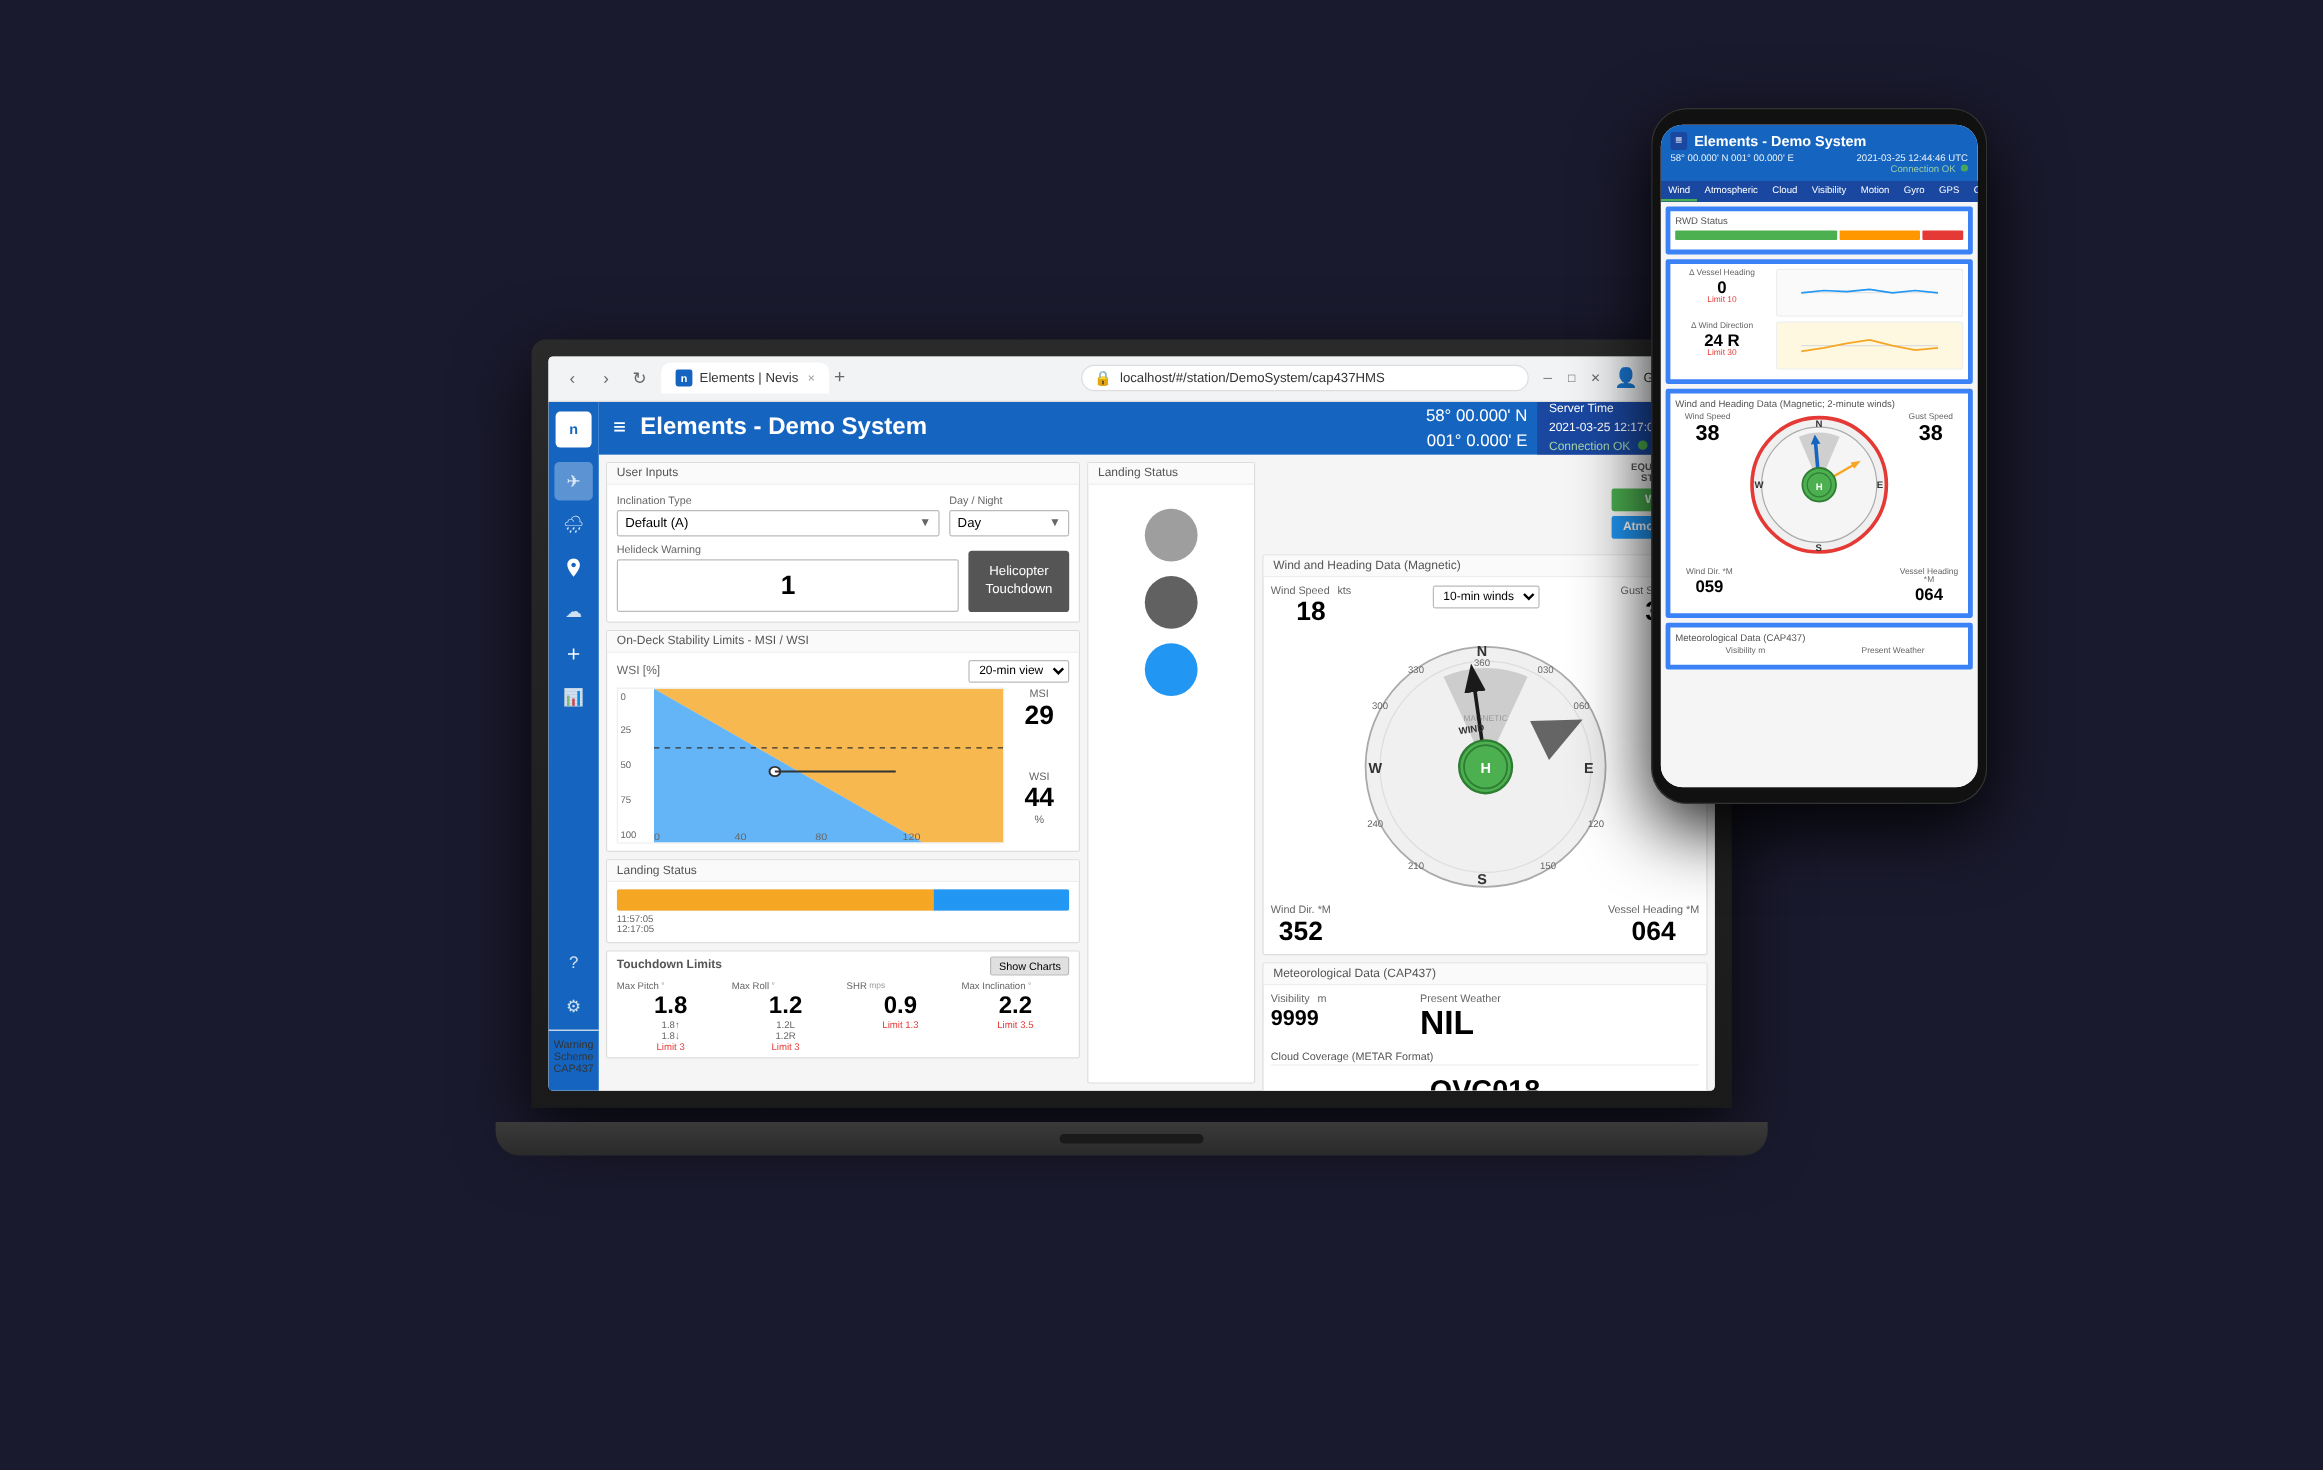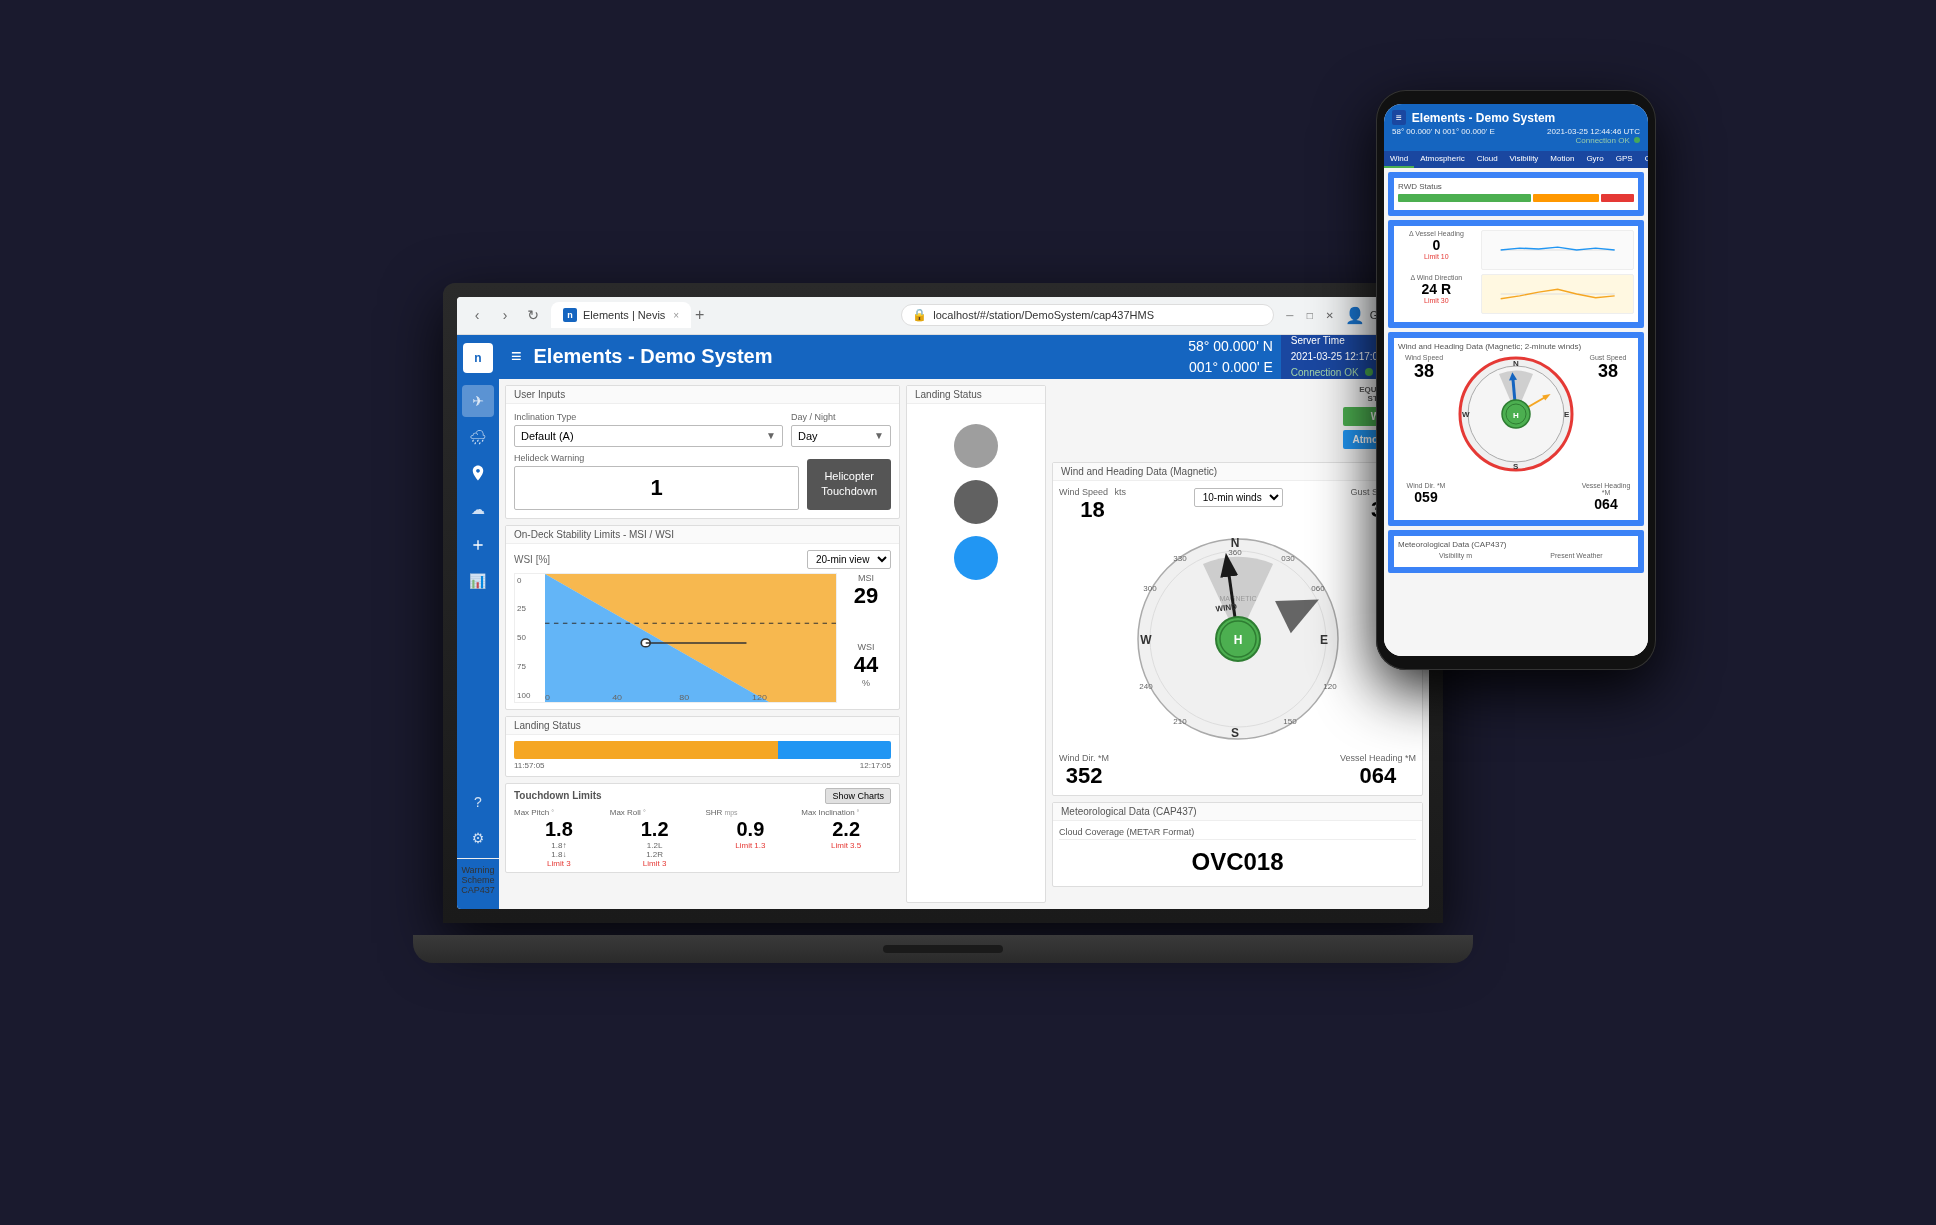--- a/index.html
+++ b/index.html
@@ -478,20 +478,21 @@
       background: #2196f3;
       flex: 0.3;
     }
 
     .status-timestamps {
       display: flex;
       justify-content: space-between;
       font-size: 8px;
       color: #666;
       margin-top: 2px;
+      flex-direction: column;
     }
 
     
     .limits-section {
       padding: 4px 8px;
     }
 
     .limits-header {
       display: flex;
       justify-content: space-between;
@@ -728,21 +729,21 @@
 
     .phone-content {
       flex: 1;
       overflow: hidden;
       background: #f5f5f5;
       padding: 4px;
     }
 
     .phone-panel {
       background: white;
-      border: 6px solid #3b82f6;
+      border: 4px solid #3b82f6;
       border-radius: 2px;
       margin-bottom: 4px;
       padding: 4px;
     }
 
     .phone-section-title {
       font-size: 8px;
       color: #555;
       margin-bottom: 3px;
     }
@@ -1137,20 +1138,33 @@
                       </div>
                       <div class="wind-metric-value">064</div>
                     </div>
                   </div>
                 </div>
               </div>
 
               <div class="panel">
                 <div class="panel-title">Meteorological Data (CAP437)</div>
                 <div class="meteo-panel">
+                  <div class="meteo-row">
+                    <div class="meteo-item">
+                      <div class="meteo-label">
+                        <span>Visibility</span>
+                        <span style="margin-left:4px;">m</span>
+                      </div>
+                      <div class="meteo-value">9999</div>
+                    </div>
+                    <div class="meteo-item" style="flex:2;">
+                      <div class="meteo-label">Present Weather</div>
+                      <div class="meteo-value-large">NIL</div>
+                    </div>
+                  </div>
                   <div style="font-size:9px;color:#555;border-bottom:1px solid #eee;padding-bottom:2px;margin-bottom:4px;">Cloud Coverage (METAR Format)</div>
                   <div class="cloud-value">OVC018</div>
 
                 </div>
               </div>
 
             </div>
           </div>
         </div>
       </div>

